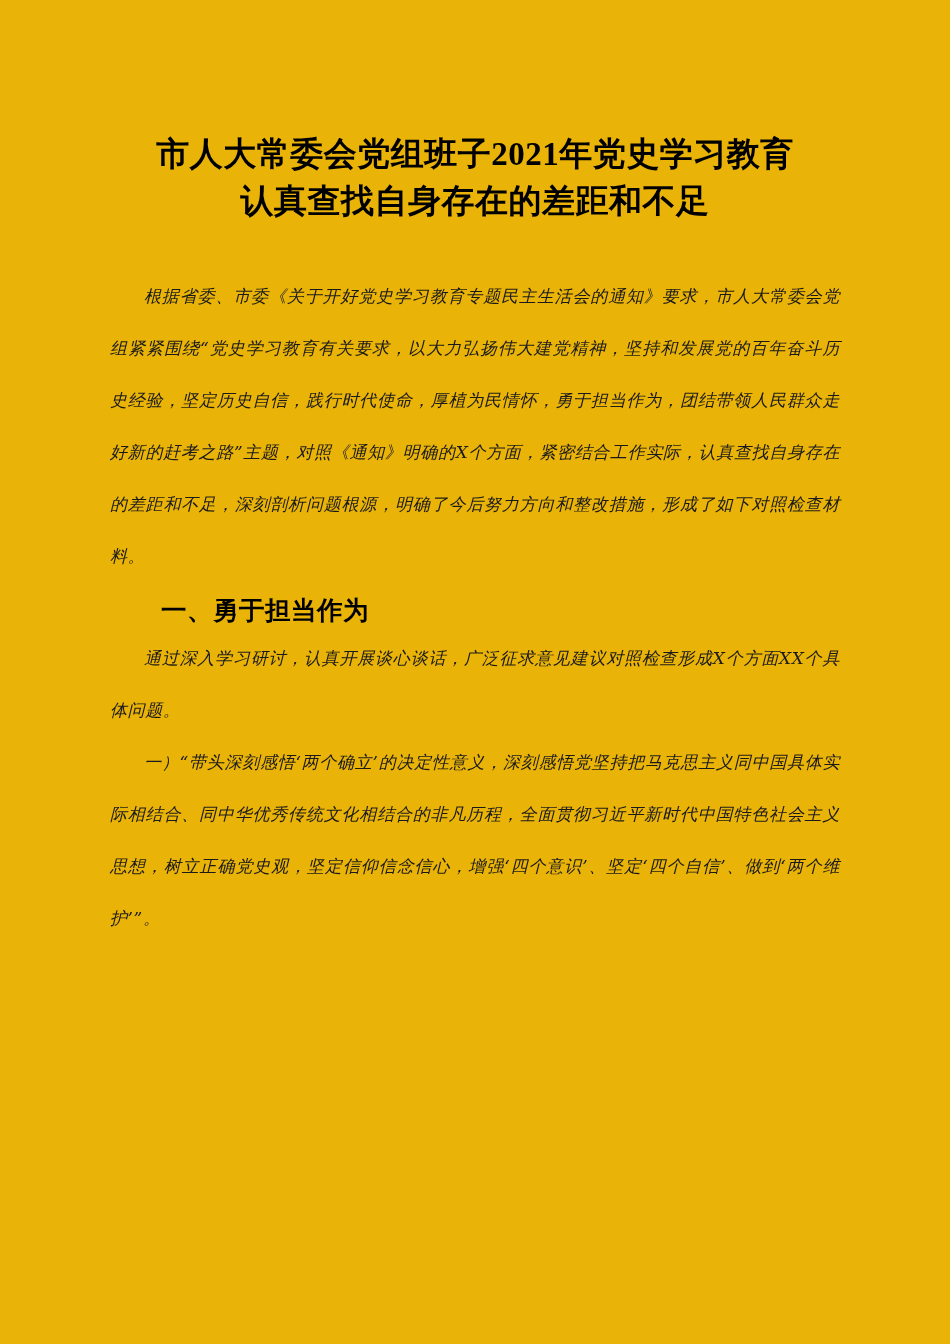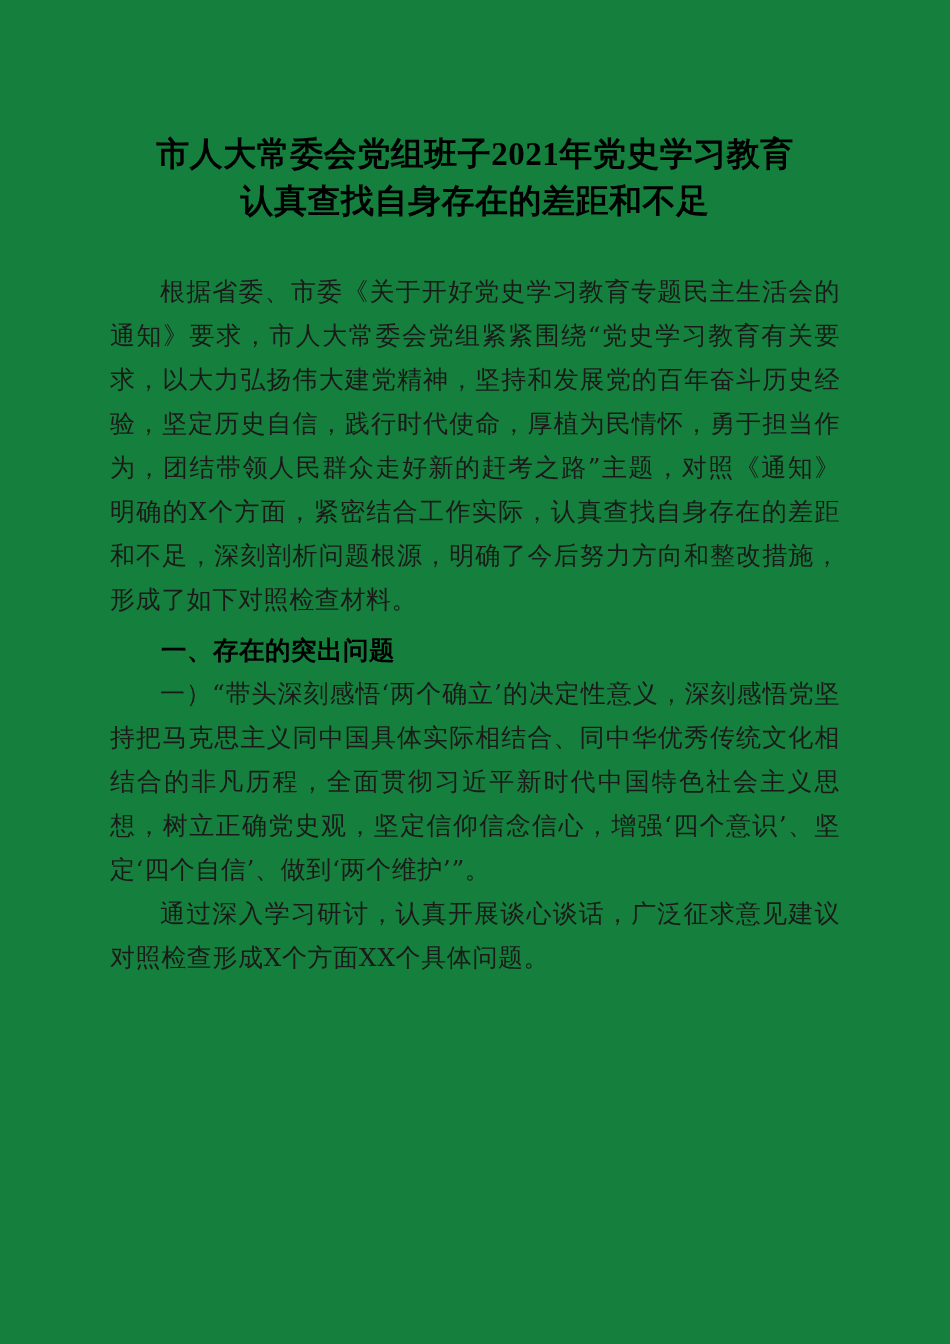--- a/index.html
+++ b/index.html
@@ -13,21 +13,21 @@
     overflow: hidden;
     font-family: "Liberation Serif", "DejaVu Serif", serif;
     color: #000000;
     -webkit-font-smoothing: antialiased;
   }
 
   .page {
     position: relative;
     width: 950px;
     height: 1344px;
-    background: #15803d;
+    background: #eab308;
     box-sizing: border-box;
     padding: 0;
   }
 
   .content {
     position: absolute;
     left: 110px;
     top: 0;
     width: 730px;
   }
@@ -50,28 +50,29 @@
   }
 
   
   .body-block {
     margin-top: 45px;
   }
 
   p.para {
     margin: 0 0 0 0;
     font-family: "DejaVu Serif", "Liberation Serif", serif;
-    font-size: 25px;
-    line-height: 44px;
+    font-size: 17px;
+    line-height: 52px;
     text-align: justify;
     text-justify: inter-ideograph;
     text-indent: 2em;
     letter-spacing: 0.6px;
     color: #1a1a1a;
     font-weight: 300;
+    font-style: italic;
   }
 
   
   h2.section-heading {
     margin: 6px 0 0 0;
     font-family: "Liberation Sans", "DejaVu Sans", sans-serif;
     font-weight: bold;
     font-size: 25.5px;
     line-height: 44px;
     text-indent: 2em;
@@ -87,22 +88,22 @@
 
     <h1 class="doc-title">
       <span class="tl-line">市人大常委会党组班子2021年党史学习教育</span>
       <span class="tl-line">认真查找自身存在的差距和不足</span>
     </h1>
 
     <div class="body-block">
 
       <p class="para">根据省委、市委《关于开好党史学习教育专题民主生活会的通知》要求，市人大常委会党组紧紧围绕“党史学习教育有关要求，以大力弘扬伟大建党精神，坚持和发展党的百年奋斗历史经验，坚定历史自信，践行时代使命，厚植为民情怀，勇于担当作为，团结带领人民群众走好新的赶考之路”主题，对照《通知》明确的X个方面，紧密结合工作实际，认真查找自身存在的差距和不足，深刻剖析问题根源，明确了今后努力方向和整改措施，形成了如下对照检查材料。</p>
 
-      <h2 class="section-heading">一、存在的突出问题</h2>
+      <h2 class="section-heading">一、勇于担当作为</h2>
+
+      <p class="para">通过深入学习研讨，认真开展谈心谈话，广泛征求意见建议对照检查形成X个方面XX个具体问题。</p>
 
       <p class="para">一）“带头深刻感悟‘两个确立’的决定性意义，深刻感悟党坚持把马克思主义同中国具体实际相结合、同中华优秀传统文化相结合的非凡历程，全面贯彻习近平新时代中国特色社会主义思想，树立正确党史观，坚定信仰信念信心，增强‘四个意识’、坚定‘四个自信’、做到‘两个维护’”。</p>
-
-      <p class="para">通过深入学习研讨，认真开展谈心谈话，广泛征求意见建议对照检查形成X个方面XX个具体问题。</p>
 
 
     </div>
   </div>
 </div>
 
 </body></html>

